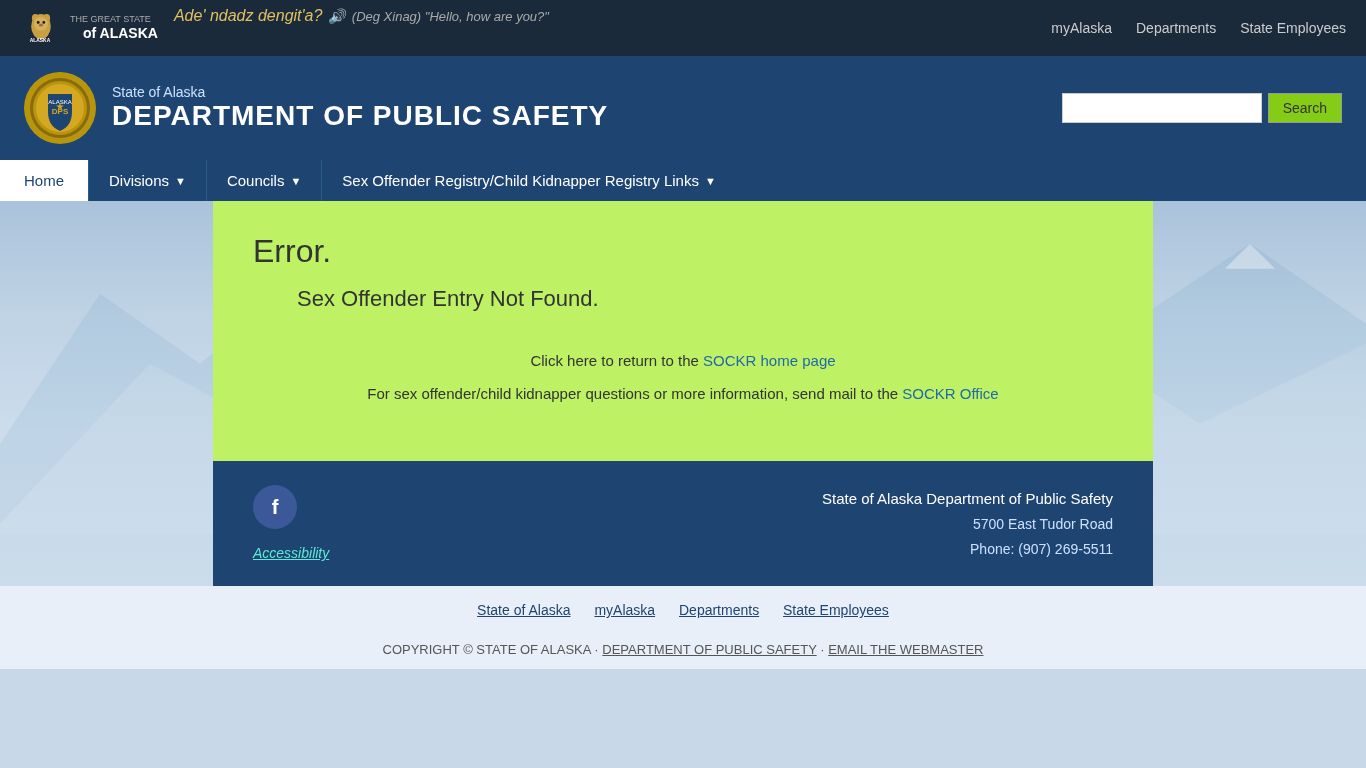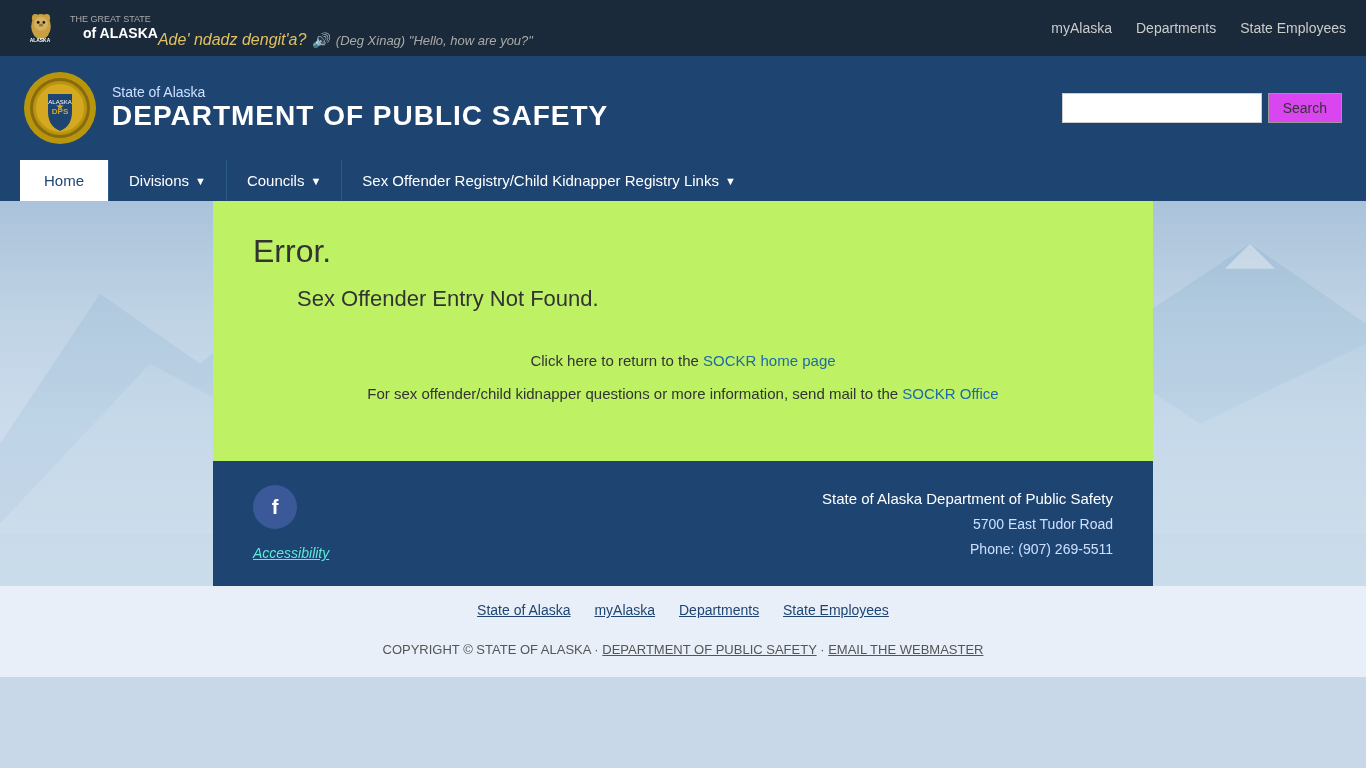--- a/index.html
+++ b/index.html
@@ -9,21 +9,22 @@
     #top-bar {
       background: #1a2a3a;
       display: flex;
       align-items: center;
       justify-content: space-between;
       padding: 0 20px;
       height: 56px;
     }
     #top-bar-left {
       display: flex;
-      align-items: flex-end;
+      align-items: flex-start;
+      gap: 16px;
     }
     #alaska-logo {
       display: flex;
       align-items: center;
       gap: 8px;
     }
     #alaska-logo-bear {
       width: 42px;
       height: 42px;
     }
@@ -289,26 +290,26 @@
         <text x="32" y="34" text-anchor="middle" fill="#d4a820" font-size="10">★</text>
       </svg>
     </div>
     <div id="header-title">
       <div class="subtitle">State of Alaska</div>
       <div class="main-title">DEPARTMENT OF PUBLIC SAFETY</div>
     </div>
   </div>
   <div id="search-area">
     <input id="search-input" type="text" style="border: 1px solid rgb(204, 204, 204); padding: 6px 10px; font-size: 14px; width: 200px;" placeholder="">
-    <button id="search-button" style="background:#d946ef;border:1px solid #999;padding:6px 14px;font-size:14px;cursor:pointer;color:#333;">Search</button>
+    <button id="search-button" style="background:#84cc16;border:1px solid #999;padding:6px 14px;font-size:14px;cursor:pointer;color:#333;">Search</button>
   </div>
 </div>
 
 <div id="nav">
-  <a href="#" style="color:#1e4472;background:#fff;padding:12px 24px;font-size:15px;display:flex;align-items:center;text-decoration:none;border-right:1px solid #2a5a8a;margin-left:20px;">Home</a>
+  <a href="#" style="color:#1e4472;background:#fff;padding:12px 24px;font-size:15px;display:flex;align-items:center;text-decoration:none;border-right:1px solid #2a5a8a;">Home</a>
   <a href="#" style="color:#fff;padding:12px 20px;font-size:15px;display:flex;align-items:center;text-decoration:none;border-right:1px solid #2a5a8a;gap:6px;">
     <span>Divisions</span>
     <span style="font-size:11px;">▼</span>
   </a>
   <a href="#" style="color:#fff;padding:12px 20px;font-size:15px;display:flex;align-items:center;text-decoration:none;border-right:1px solid #2a5a8a;gap:6px;">
     <span>Councils</span>
     <span style="font-size:11px;">▼</span>
   </a>
   <a href="#" style="color:#fff;padding:12px 20px;font-size:15px;display:flex;align-items:center;text-decoration:none;flex:1;gap:6px;">
     <span>Sex Offender Registry/Child Kidnapper Registry Links</span>
@@ -365,15 +366,15 @@
   </div>
 </div>
 
 <div id="bottom-links" style="text-align:center;padding:16px;font-size:14px;background:#e8eff8;">
   <a href="#" style="color:#1e4472;text-decoration:underline;margin:0 10px;">State of Alaska</a>
   <a href="#" style="color:#1e4472;text-decoration:underline;margin:0 10px;">myAlaska</a>
   <a href="#" style="color:#1e4472;text-decoration:underline;margin:0 10px;">Departments</a>
   <a href="#" style="color:#1e4472;text-decoration:underline;margin:0 10px;">State Employees</a>
 </div>
 
-<div id="copyright" style="text-align:center;font-size:13px;color:#555;padding:8px 16px 20px;background:#e8eff8;">
+<div id="copyright" style="text-align:center;font-size:13px;color:#555;padding:8px 16px 12px;background:#e8eff8;">
   <span>COPYRIGHT © STATE OF ALASKA · </span><a href="#" style="color:#555;text-decoration:underline;">DEPARTMENT OF PUBLIC SAFETY</a><span> · </span><a href="#" style="color:#555;text-decoration:underline;">EMAIL THE WEBMASTER</a>
 </div>
 
 </body></html>

